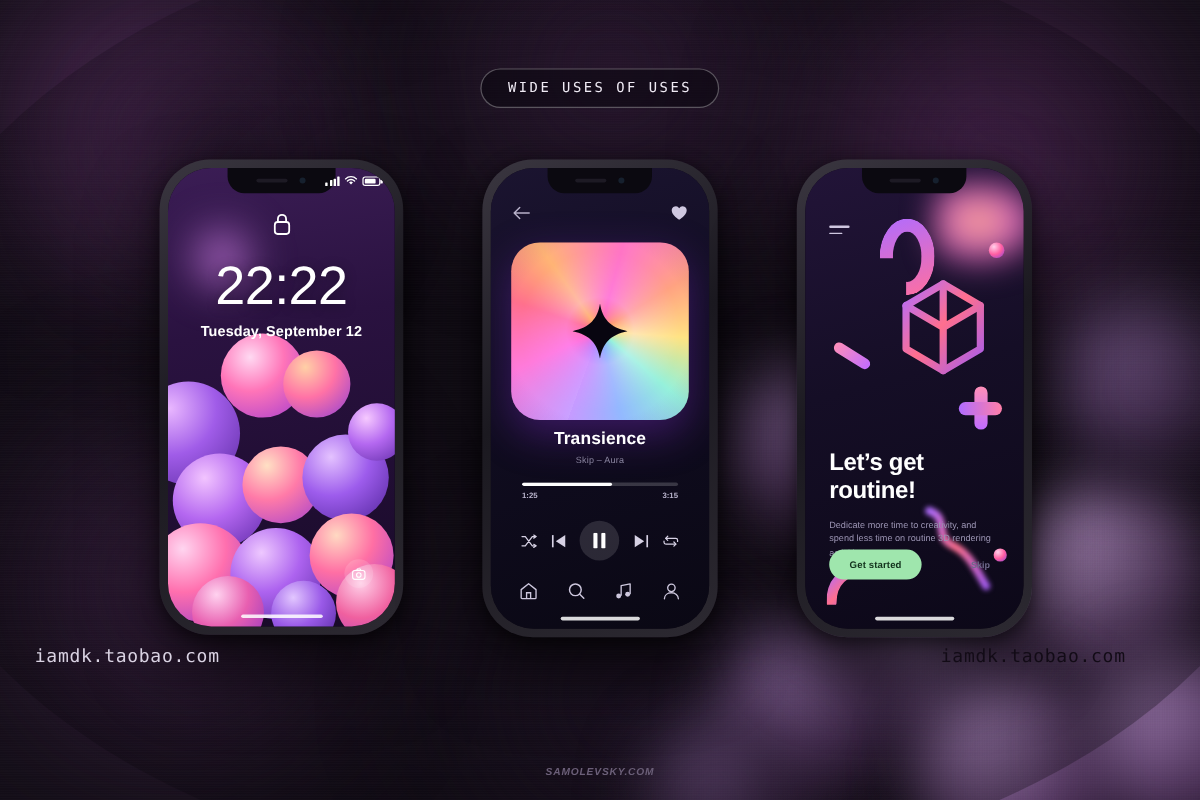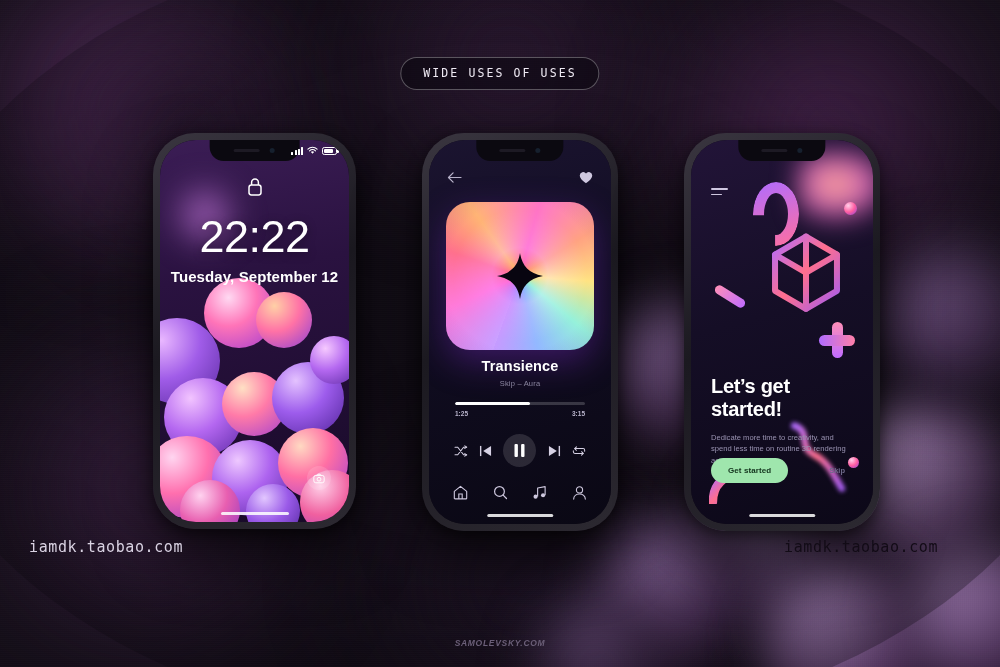--- a/index.html
+++ b/index.html
@@ -34,21 +34,20 @@
     font-size:11.5px; letter-spacing:2.1px; white-space:nowrap;
   }
 
   
   .phone {
     position:absolute;
     border-radius:42px;
     background:linear-gradient(150deg,#3a3640,#1b1920 45%,#2c2931);
     padding:7px;
     box-shadow:0 28px 60px rgba(0,0,0,.65), 0 4px 14px rgba(0,0,0,.5);
-    margin-left:20px;
   }
   .phone .screen {
     position:relative; width:100%; height:100%;
     border-radius:36px; overflow:hidden;
     background:#0d0814;
   }
   .notch {
     position:absolute; left:50%; top:0; transform:translateX(-50%);
     width:48%; height:21px; background:#0b0910;
     border-radius:0 0 14px 14px; z-index:40;
@@ -78,21 +77,21 @@
   #phone1 { left:133px; top:133px; width:203px; height:396px; }
   #lockwall { position:absolute; inset:0; background:linear-gradient(170deg,#3b1d55 0%,#2a1240 35%,#180a28 100%); }
   .ball { position:absolute; border-radius:50%; }
   .lock-ui { position:absolute; inset:0; z-index:30; color:#fff; text-align:center; }
   #lock-icon { margin-top:37px; }
   #clock {
     font-size:45px; font-weight:300; letter-spacing:-0.5px; line-height:1;
     margin-top:14px; text-shadow:0 2px 10px rgba(0,0,0,.35);
     font-family:"Liberation Sans", sans-serif;
   }
-  #lockdate { font-size:15px; font-weight:600; margin-top:9px; letter-spacing:.1px; }
+  #lockdate { font-size:12px; font-weight:600; margin-top:9px; letter-spacing:.1px; }
   #cam-btn {
     position:absolute; right:18px; bottom:32px;
     width:24px; height:24px; border-radius:50%;
     background:rgba(255,255,255,.14);
     display:flex; align-items:center; justify-content:center;
   }
 
   
   #phone2 { left:402px; top:133px; width:196px; height:398px; }
   #playerbg { position:absolute; inset:0; background:linear-gradient(165deg,#1b1430 0%,#110d22 40%,#0a0814 100%); }
@@ -383,21 +382,21 @@
       <span class="spk"></span>
       <span class="cam"></span>
     </div>
 
     <div id="menu-icon">
       <span></span>
       <span></span>
     </div>
 
     <div id="onb-copy">
-      <div id="onb-title">Let’s get started!</div>
+      <div id="onb-title">Let’s get routine!</div>
       <div id="onb-body">Dedicate more time to creativity, and spend less time on routine 3D rendering activities.</div>
     </div>
 
     <div id="onb-actions">
       <button id="get-started">Get started</button>
       <span id="skip-link">Skip</span>
     </div>
 
     <div class="homebar"></div>
   </div>

